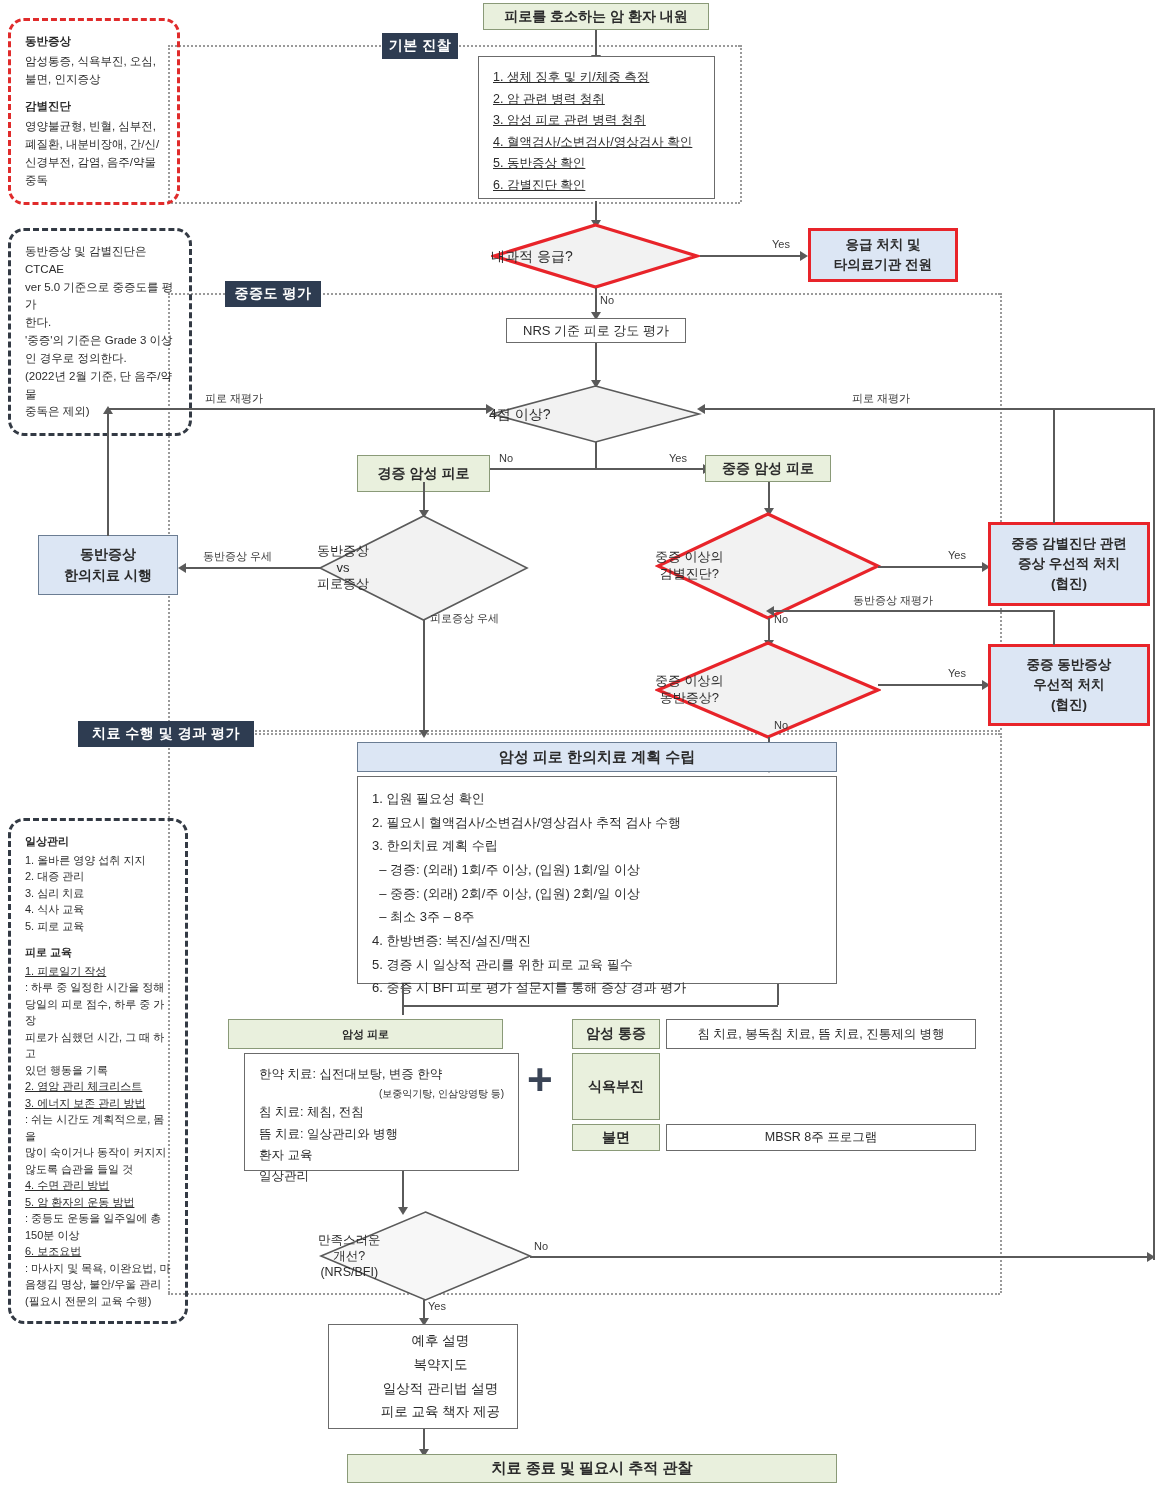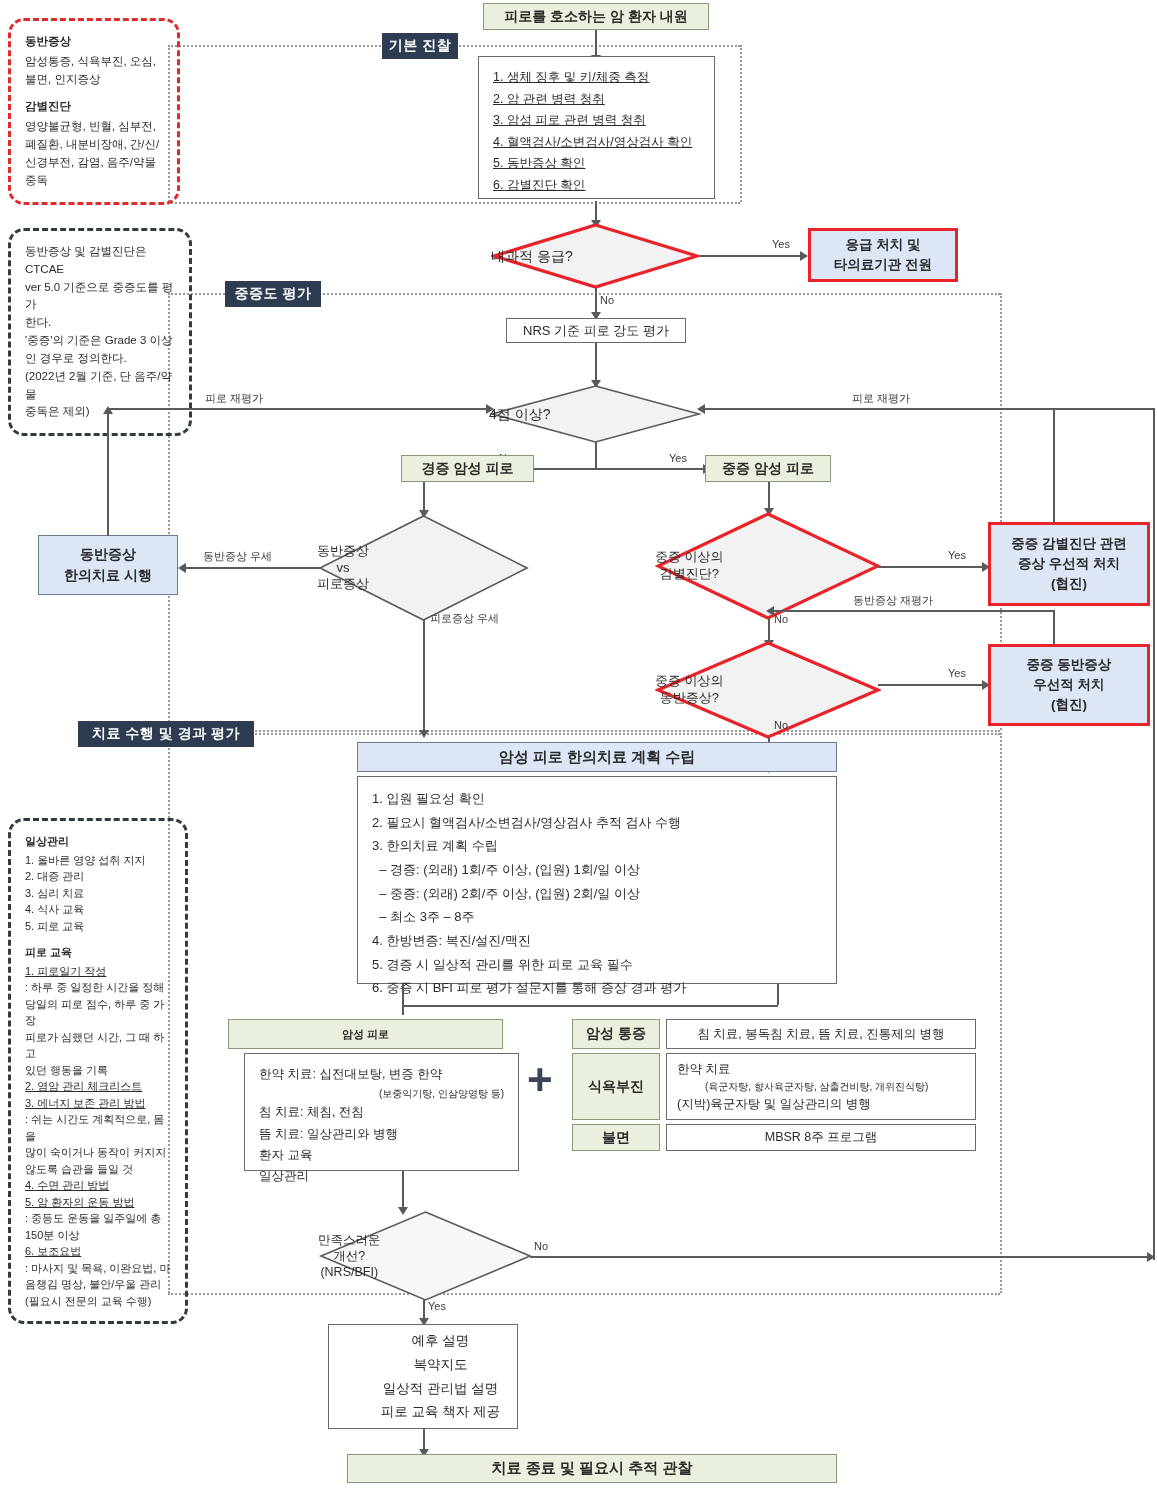--- a/index.html
+++ b/index.html
@@ -189,21 +189,21 @@
   </div>
 
   <div class="ln v" style="left:595px;top:442px;height:27px;"></div>
   <div class="ln h" style="left:424px;top:468px;width:172px;"></div>
   <div class="arw left" style="left:420px;top:464px;"></div>
   <div class="elab" style="left:499px;top:452px;">No</div>
   <div class="ln h" style="left:595px;top:468px;width:112px;"></div>
   <div class="arw right" style="left:703px;top:464px;"></div>
   <div class="elab" style="left:669px;top:452px;">Yes</div>
 
-  <div class="node green" style="left:357px;top:455px;width:133px;height:27px;font-size:14px;margin-left:44px;">
+  <div class="node green" style="left:357px;top:455px;width:133px;height:37px;font-size:14px;">
     <span class="inner">경증 암성 피로</span>
   </div>
   <div class="node green" style="left:705px;top:455px;width:126px;height:27px;font-size:14px;">
     <span class="inner">중증 암성 피로</span>
   </div>
 
   <div class="ln v" style="left:423px;top:482px;height:34px;"></div>
   <div class="arw down" style="left:419px;top:510px;"></div>
 
   <div class="diamond" style="left:317px;top:514px;width:213px;height:108px;">
@@ -345,25 +345,20 @@
   <div class="node green" style="left:572px;top:1019px;width:88px;height:30px;font-size:14px;">
     <span class="inner">암성 통증</span>
   </div>
   <div class="node plain" style="left:666px;top:1019px;width:310px;height:30px;font-size:12.5px;">
     <span class="inner">침 치료, 봉독침 치료, 뜸 치료, 진통제의 병행</span>
   </div>
 
   <div class="node green" style="left:572px;top:1053px;width:88px;height:67px;font-size:14px;">
     <span class="inner">식욕부진</span>
   </div>
-  <div class="node listbox" style="left:666px;top:1053px;width:310px;height:67px;font-size:12.5px;line-height:1.55;padding:6px 10px;">
-    <div>한약 치료</div>
-    <div class="small" style="padding-left:28px;">(육군자탕, 향사육군자탕, 삼출건비탕, 개위진식탕)</div>
-    <div>(지박)육군자탕 및 일상관리의 병행</div>
-  </div>
 
   <div class="node green" style="left:572px;top:1124px;width:88px;height:27px;font-size:14px;">
     <span class="inner">불면</span>
   </div>
   <div class="node plain" style="left:666px;top:1124px;width:310px;height:27px;font-size:12.5px;">
     <span class="inner">MBSR 8주 프로그램</span>
   </div>
 
   <div class="ln v" style="left:402px;top:1171px;height:42px;"></div>
   <div class="arw down" style="left:398px;top:1207px;"></div>

